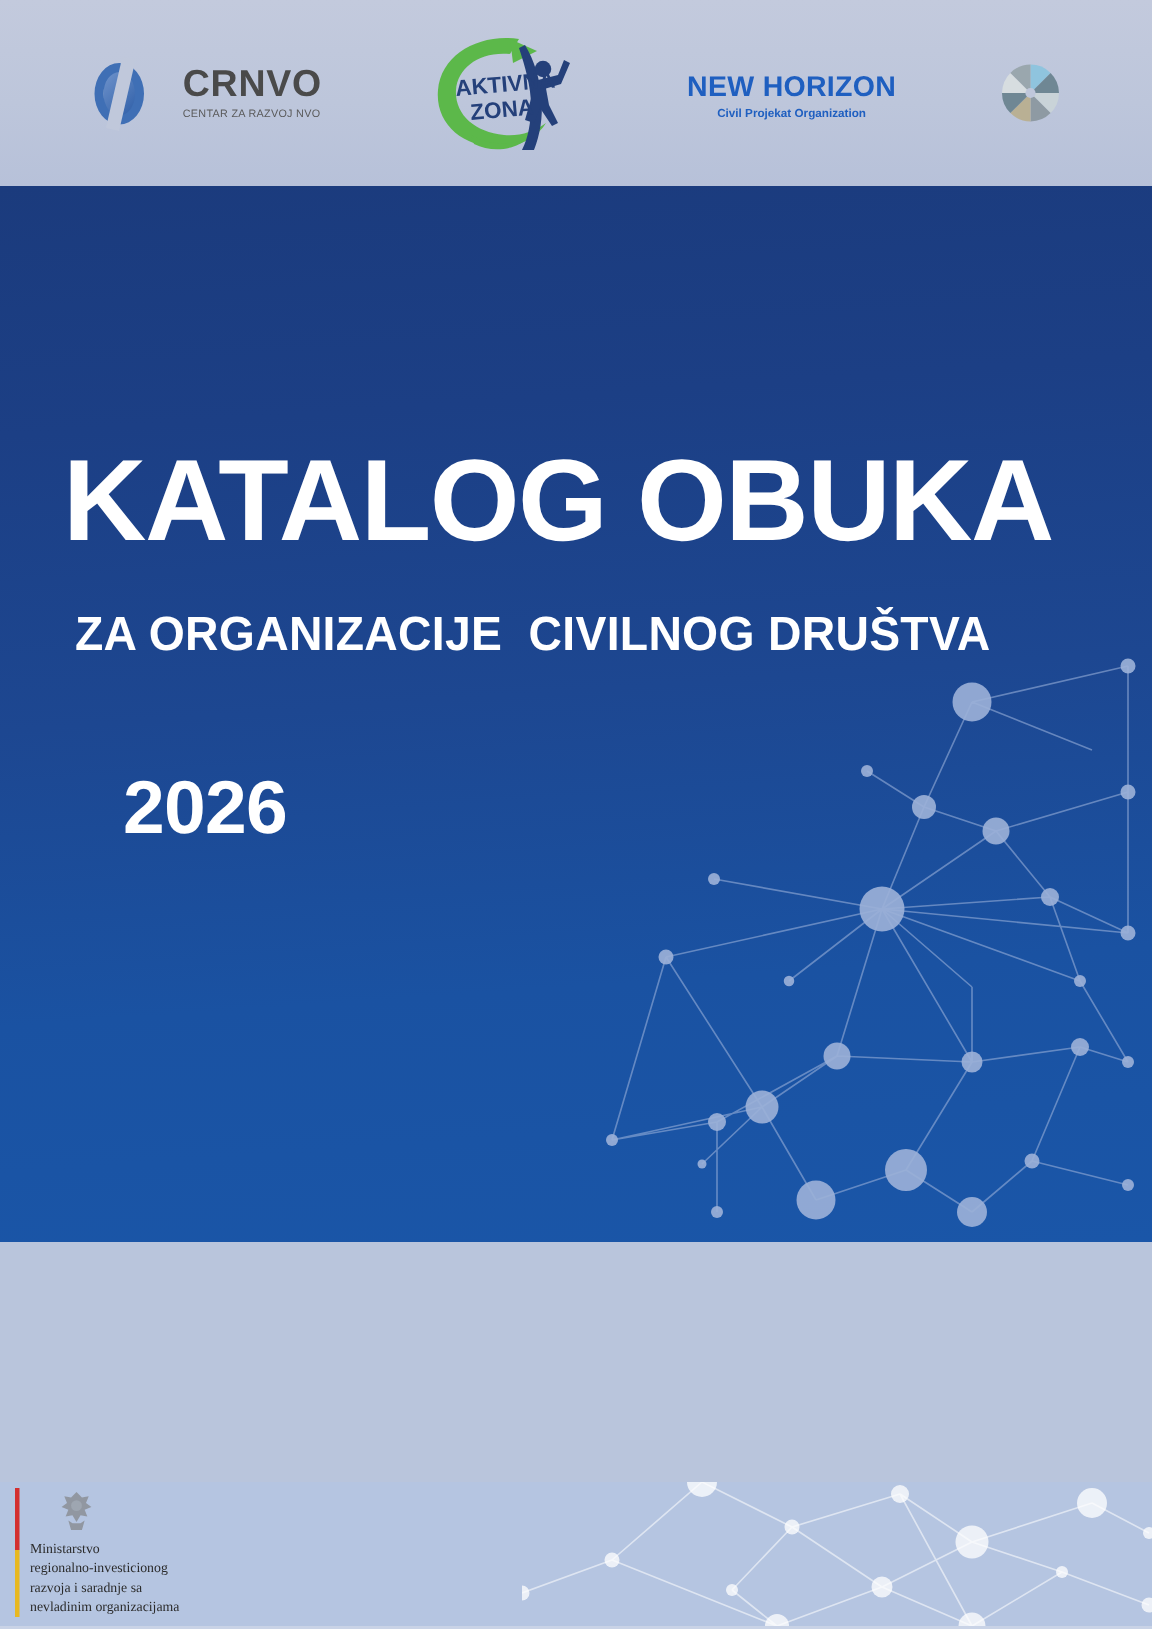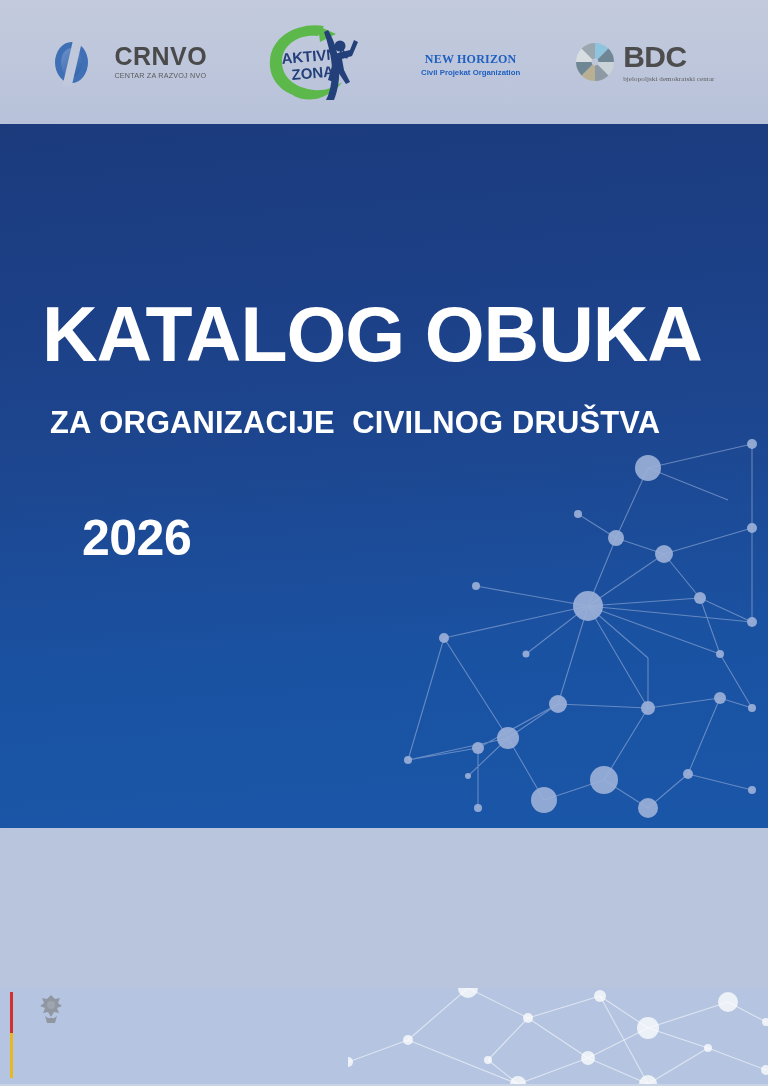--- a/index.html
+++ b/index.html
@@ -86,22 +86,22 @@
     font-size: 24px; font-weight: bold; color: #1f5fc0;
     font-family: "Liberation Serif", serif;
     letter-spacing: -1px; line-height: 1;
   }
   .nh-star {
     position: absolute; right: -8px; top: -9px;
     color: #f5d312; font-size: 21px; line-height: 1;
     text-shadow: 0 0 2px #ffe;
   }
   .nh-name {
-    font-size: 12px; font-weight: bold; color: #1f5fc0;
-    margin-top: 4px; letter-spacing: 0.2px; font-family: Liberation Serif, serif;
+    font-size: 19px; font-weight: bold; color: #1f5fc0;
+    margin-top: 4px; letter-spacing: 0.2px;
   }
   .nh-sub { font-size: 7.8px; font-weight: bold; color: #1f5fc0; margin-top: 1px; }
 
   
   .bdc { gap: 8px; }
   .bdc-mark { width: 40px; height: 40px; }
   .bdc-text { line-height: 1; }
   .bdc-text .main {
     font-size: 30px; font-weight: bold; color: #4d4d4d; letter-spacing: -0.5px;
   }
@@ -251,24 +251,20 @@
           <path d="M0 0 L13.4 -13.4 A19 19 0 0 1 19 0 Z" fill="#6f8794"></path>
           <path d="M0 0 L19 0 A19 19 0 0 1 13.4 13.4 Z" fill="#c9d3d8"></path>
           <path d="M0 0 L13.4 13.4 A19 19 0 0 1 0 19 Z" fill="#8e9aa3"></path>
           <path d="M0 0 L0 19 A19 19 0 0 1 -13.4 13.4 Z" fill="#b9b094"></path>
           <path d="M0 0 L-13.4 13.4 A19 19 0 0 1 -19 0 Z" fill="#6f8794"></path>
           <path d="M0 0 L-19 0 A19 19 0 0 1 -13.4 -13.4 Z" fill="#d7dde0"></path>
           <path d="M0 0 L-13.4 -13.4 A19 19 0 0 1 0 -19 Z" fill="#9aa7ae"></path>
           <circle cx="0" cy="0" r="3.4" fill="#bfc7db"></circle>
         </g>
       </svg>
-      <div class="bdc-text">
-        <div class="main">BDC</div>
-        <div class="sub">bjelopoljski demokratski centar</div>
-      </div>
     </div>
   </div>
 
   <div class="hero">
 
     <svg class="hero-net" width="420" height="420" viewBox="0 0 420 420">
       <g stroke="#93abd6" stroke-width="1.1" opacity="0.62" fill="none">
         <path d="M300 60 L268 130 M300 60 L380 92 M300 60 L404 36
                  M268 130 L230 106 M268 130 L240 198 M268 130 L316 146
                  M316 146 L240 198 M316 146 L352 190 M316 146 L404 120
@@ -356,19 +352,23 @@
       <div class="ministry-body">
         <svg class="ministry-emblem" viewBox="0 0 34 34">
           <g fill="#8b8f96" opacity="0.85">
             <path d="M17 3 L13 7 L8 6 L10 11 L6 14 L11 16 L9 21 L14 20 L17 25
                      L20 20 L25 21 L23 16 L28 14 L24 11 L26 6 L21 7 Z"></path>
             <circle cx="17" cy="13" r="4" fill="#9aa0a8"></circle>
             <path d="M11 24 L17 28 L23 24 L21 31 L13 31 Z"></path>
             <rect x="14" y="26" width="6" height="2"></rect>
           </g>
         </svg>
+        <div class="ministry-name">Ministarstvo
+regionalno-investicionog
+razvoja i saradnje sa
+nevladinim organizacijama</div>
       </div>
     </div>
   </div>
 
   <div class="footer-hairline"></div>
 
 </div>
 
 </body></html>

